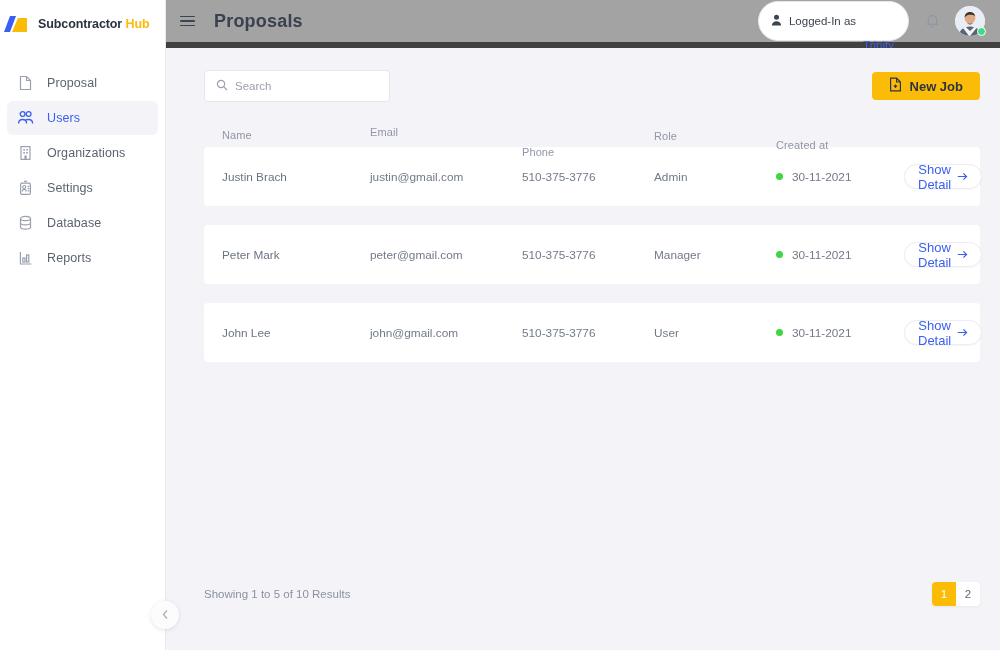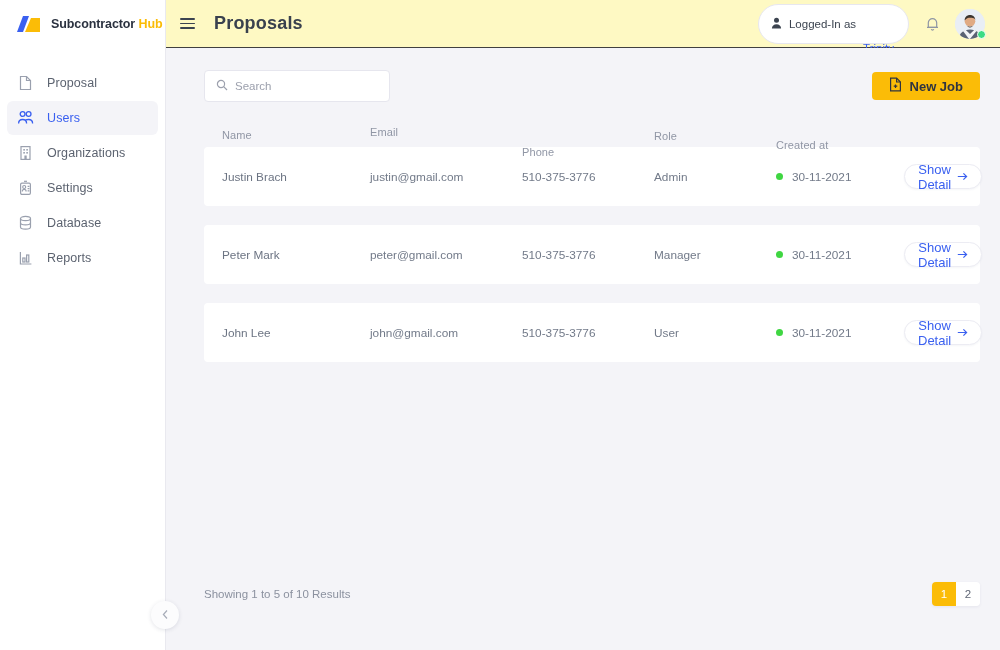--- a/index.html
+++ b/index.html
@@ -21,21 +21,21 @@
     height: 650px;
     background: #ffffff;
     border-right: 1px solid #e9e9ef;
     flex: 0 0 166px;
     position: relative;
   }
   .brand {
     height: 48px;
     display: flex;
     align-items: center;
-    padding-left: 13px;
+    padding-left: 0;
     gap: 8px;
   }
   .logo-mark { width: 30px; height: 18px; position: relative; flex: 0 0 30px; }
   .nav { margin-top: 18px; padding: 0 7px; }
   .nav-item {
     display: flex;
     align-items: center;
     gap: 13px;
     height: 34px;
     padding: 0 10px;
@@ -74,22 +74,22 @@
   
   .main {
     flex: 1 1 auto;
     display: flex;
     flex-direction: column;
     height: 650px;
     min-width: 0;
   }
   .topbar {
     height: 48px;
-    background: #fef9c3;
-    border-bottom: 1px solid #404040;
+    background: #a3a3a3;
+    border-bottom: 6px solid #404040;
     display: flex;
     align-items: center;
     padding: 0 15px 0 14px;
     flex: 0 0 48px;
   }
   .hamburger {
     width: 20px; height: 20px;
     display: flex; flex-direction: column; justify-content: center; gap: 3px;
     cursor: pointer;
     margin-right: 14px;

